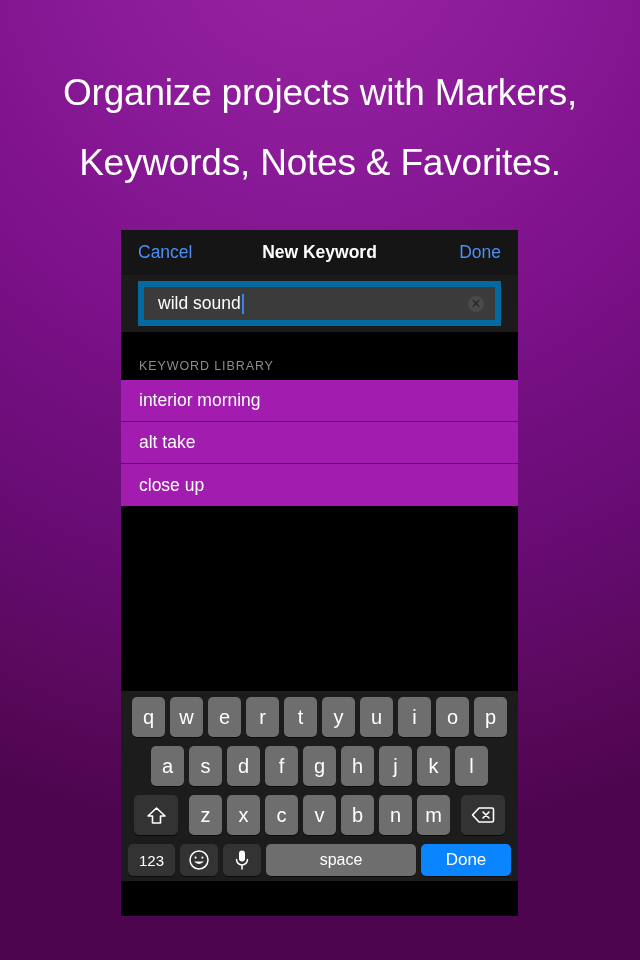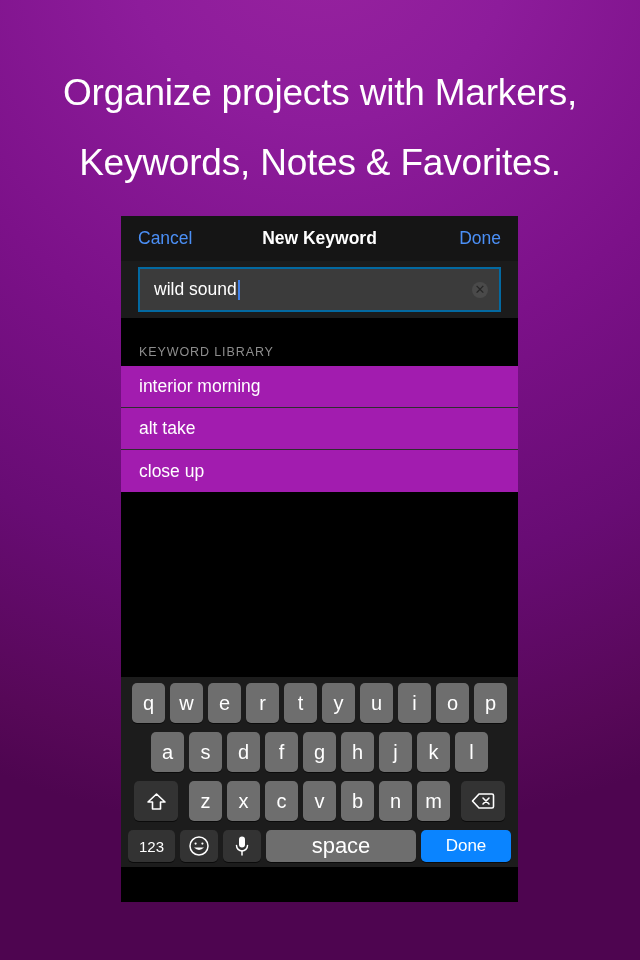--- a/index.html
+++ b/index.html
@@ -40,21 +40,21 @@
     line-height: 70px;
     font-weight: 300;
     letter-spacing: -0.2px;
     white-space: pre-line;
   }
 
   
   .phone {
     position: absolute;
     left: 121px;
-    top: 216px;
+    top: 230px;
     width: 397px;
     height: 686px;
     background: #000000;
     overflow: hidden;
   }
 
   
   .navbar {
     position: relative;
     height: 45px;
@@ -89,21 +89,21 @@
     display: flex;
     align-items: center;
     padding: 0 17px;
     box-sizing: border-box;
   }
   .textfield {
     position: relative;
     flex: 1;
     height: 45px;
     background: #3b3b3b;
-    border: 2px solid #0369a1;
+    border: 6px solid #0369a1;
     display: flex;
     align-items: center;
     padding: 0 14px;
     box-sizing: border-box;
   }
   .tf-text {
     color: #ffffff;
     font-size: 17.5px;
     white-space: nowrap;
   }
@@ -196,21 +196,21 @@
   }
   .key.dark {
     background: #333333;
   }
   .key.wide-fn {
     width: 44px;
   }
   .key.space {
     flex: 1;
     max-width: 150px;
-    font-size: 22px;
+    font-size: 16px;
   }
   .key.done {
     background: #0a84ff;
     width: 90px;
     font-size: 17px;
   }
   .row2 { padding: 0 18px; }
   .row3-spacer { width: 6px; }
 
   .icon-svg { display: block; }

